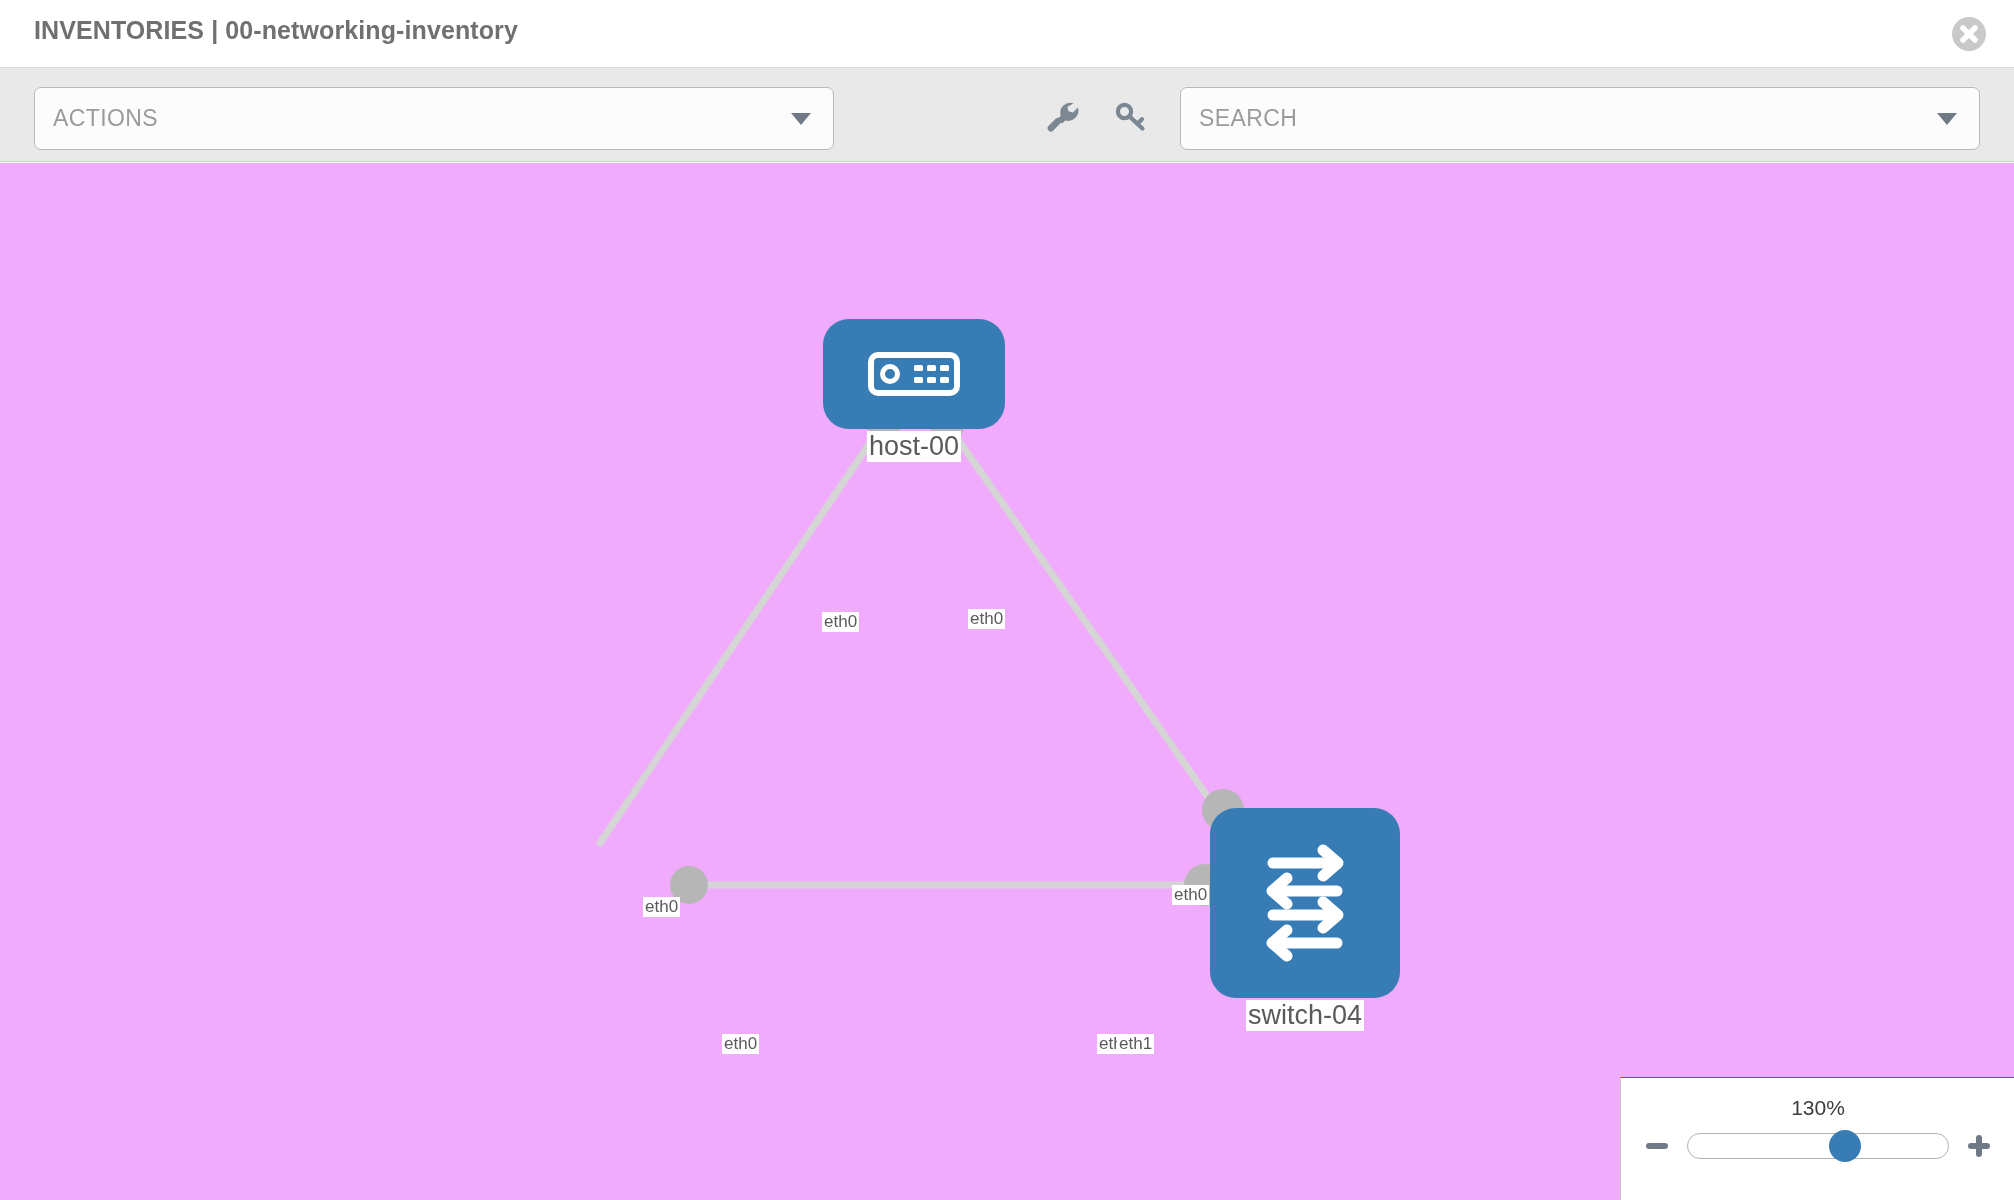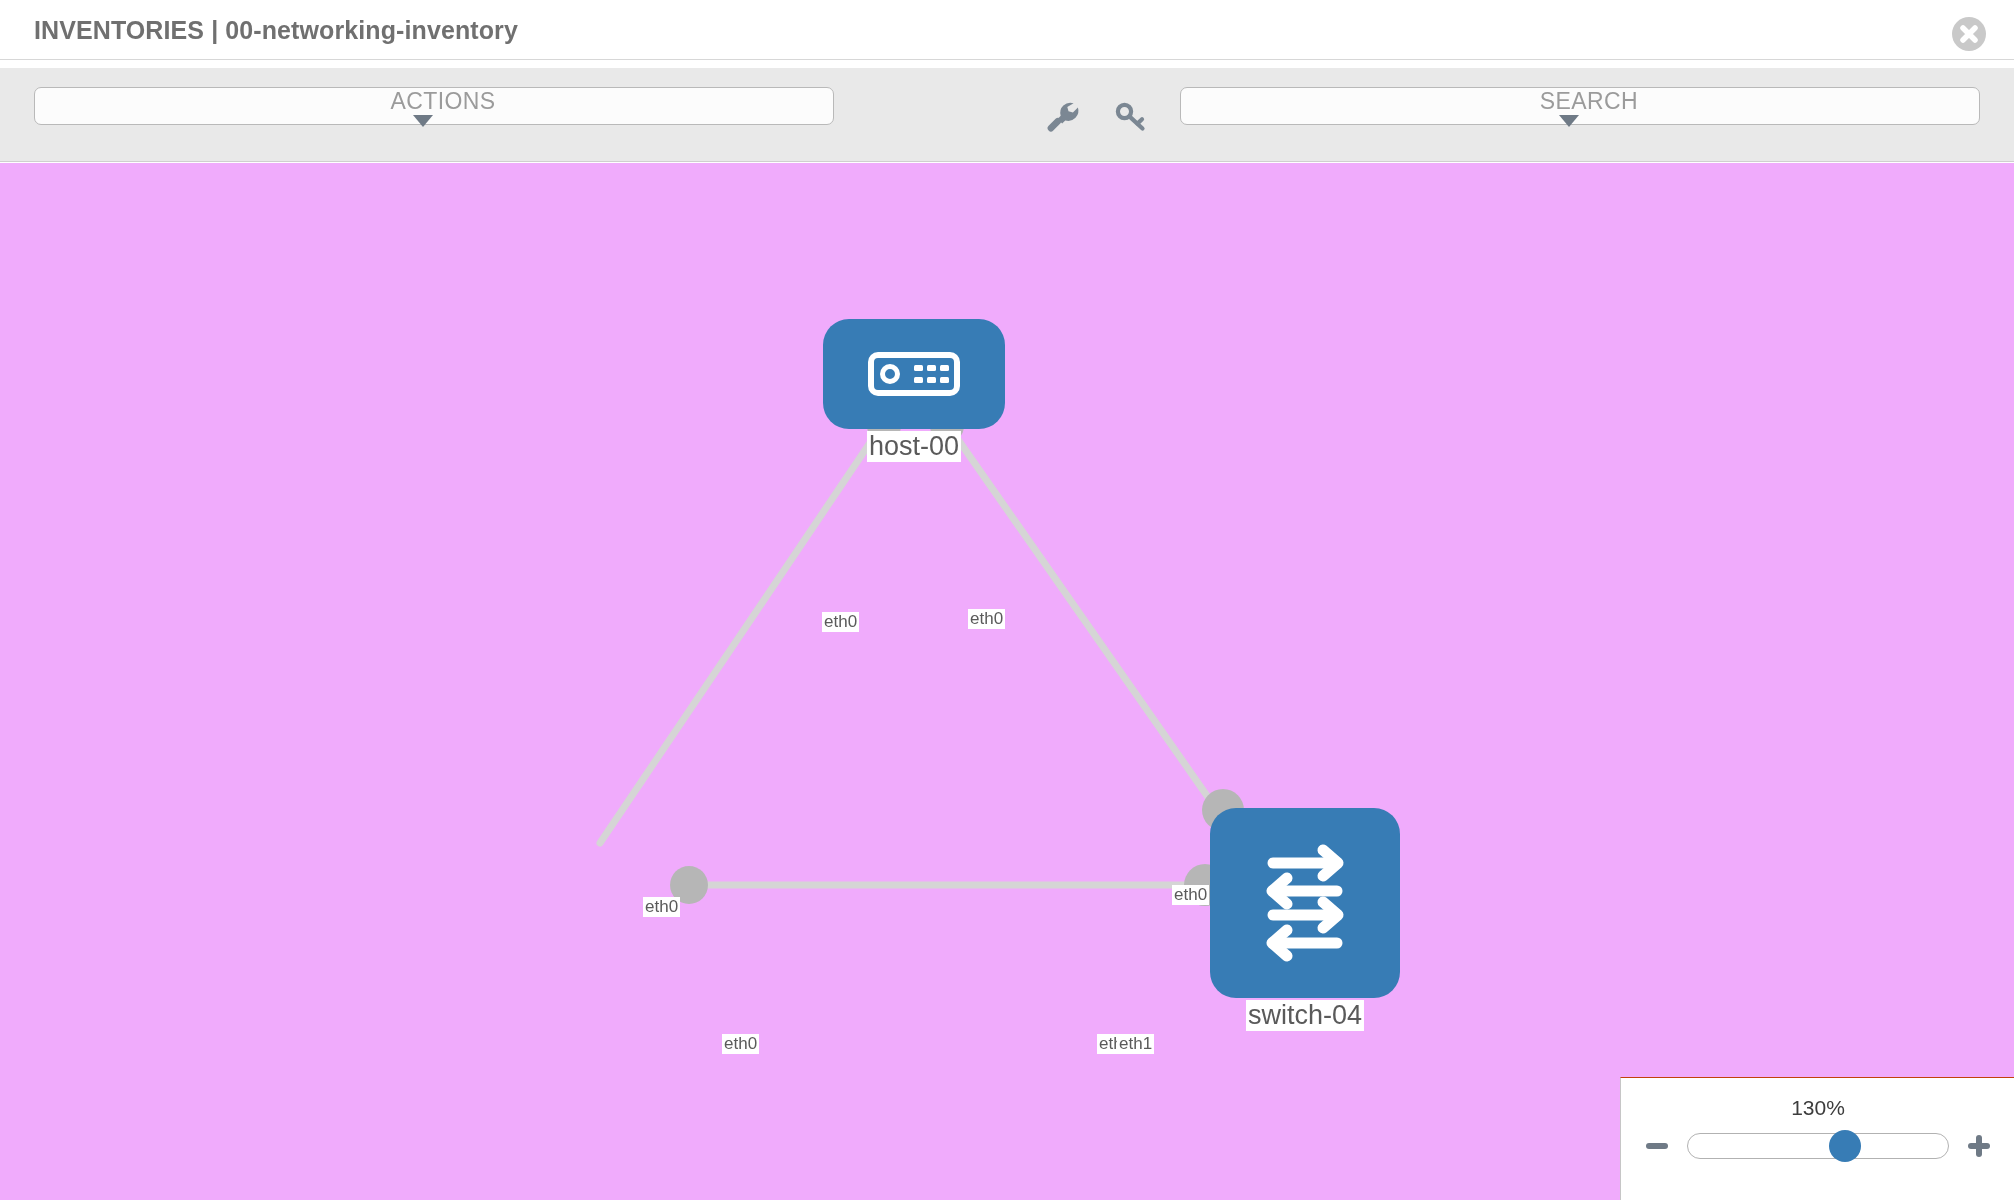--- a/index.html
+++ b/index.html
@@ -7,21 +7,21 @@
     width: 2014px; height: 1200px;
     font-family: "Liberation Sans", sans-serif;
     background: #ffffff;
     overflow: hidden;
   }
   #app { position: relative; width: 2014px; height: 1200px; }
 
   
   .header {
     position: absolute; left: 0; top: 0;
-    width: 2014px; height: 60px;
+    width: 2014px; height: 68px;
     background: #ffffff;
     border-bottom: 1px solid #d7d7d7;
   }
   .page-title {
     position: absolute; left: 34px; top: 16px;
     font-size: 25px; font-weight: bold;
     color: #707070; letter-spacing: 0.1px;
     white-space: nowrap;
   }
   .close-btn {
@@ -36,24 +36,23 @@
     position: absolute; left: 0; top: 68px;
     width: 2014px; height: 94px;
     background: #e9e9e9;
     border-bottom: 1px solid #cfcfcf;
   }
   .select-box {
     position: absolute;
     background: #fcfcfc;
     border: 1px solid #b9b9b9;
     border-radius: 7px;
-    height: 38px;
+    height: 63px;
     display: flex; align-items: center;
     cursor: pointer;
-    flex-direction: column;
   }
   .actions-select { left: 34px; top: 19px; width: 800px; }
   .search-select  { left: 1180px; top: 19px; width: 800px; }
   .select-label {
     font-size: 23px; color: #9b9b9b;
     padding-left: 18px; letter-spacing: 0.4px;
     flex: 1; white-space: nowrap;
   }
   .caret {
     width: 0; height: 0;

